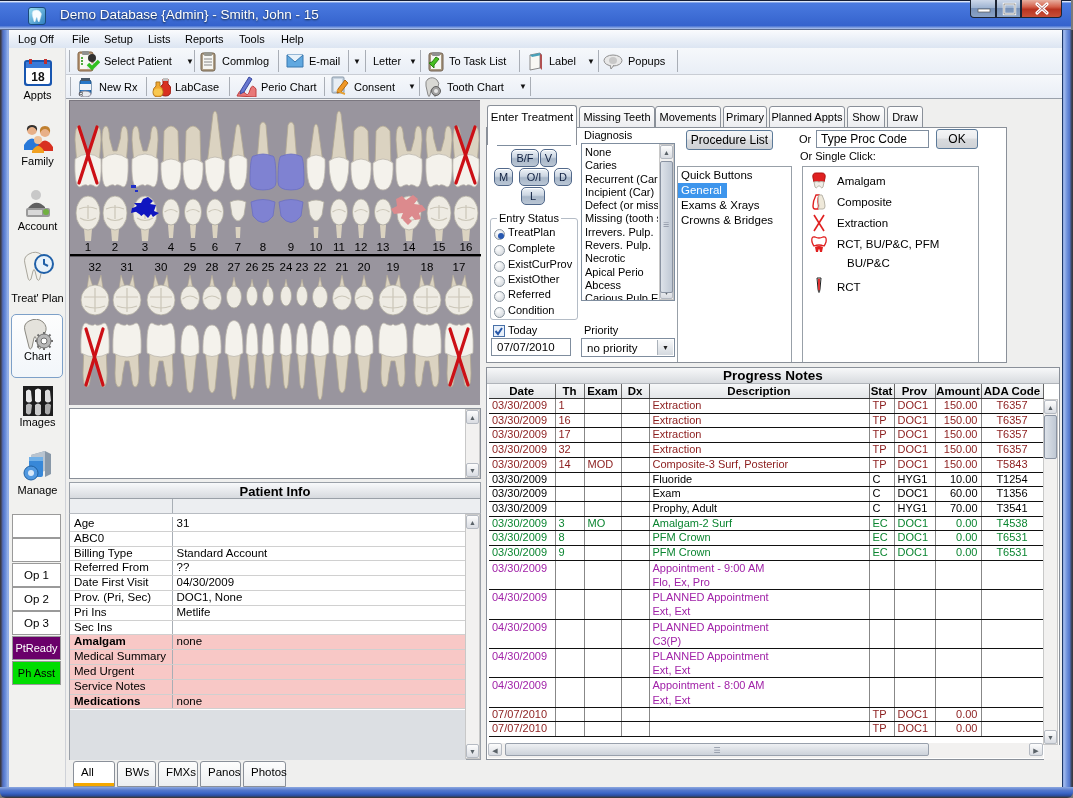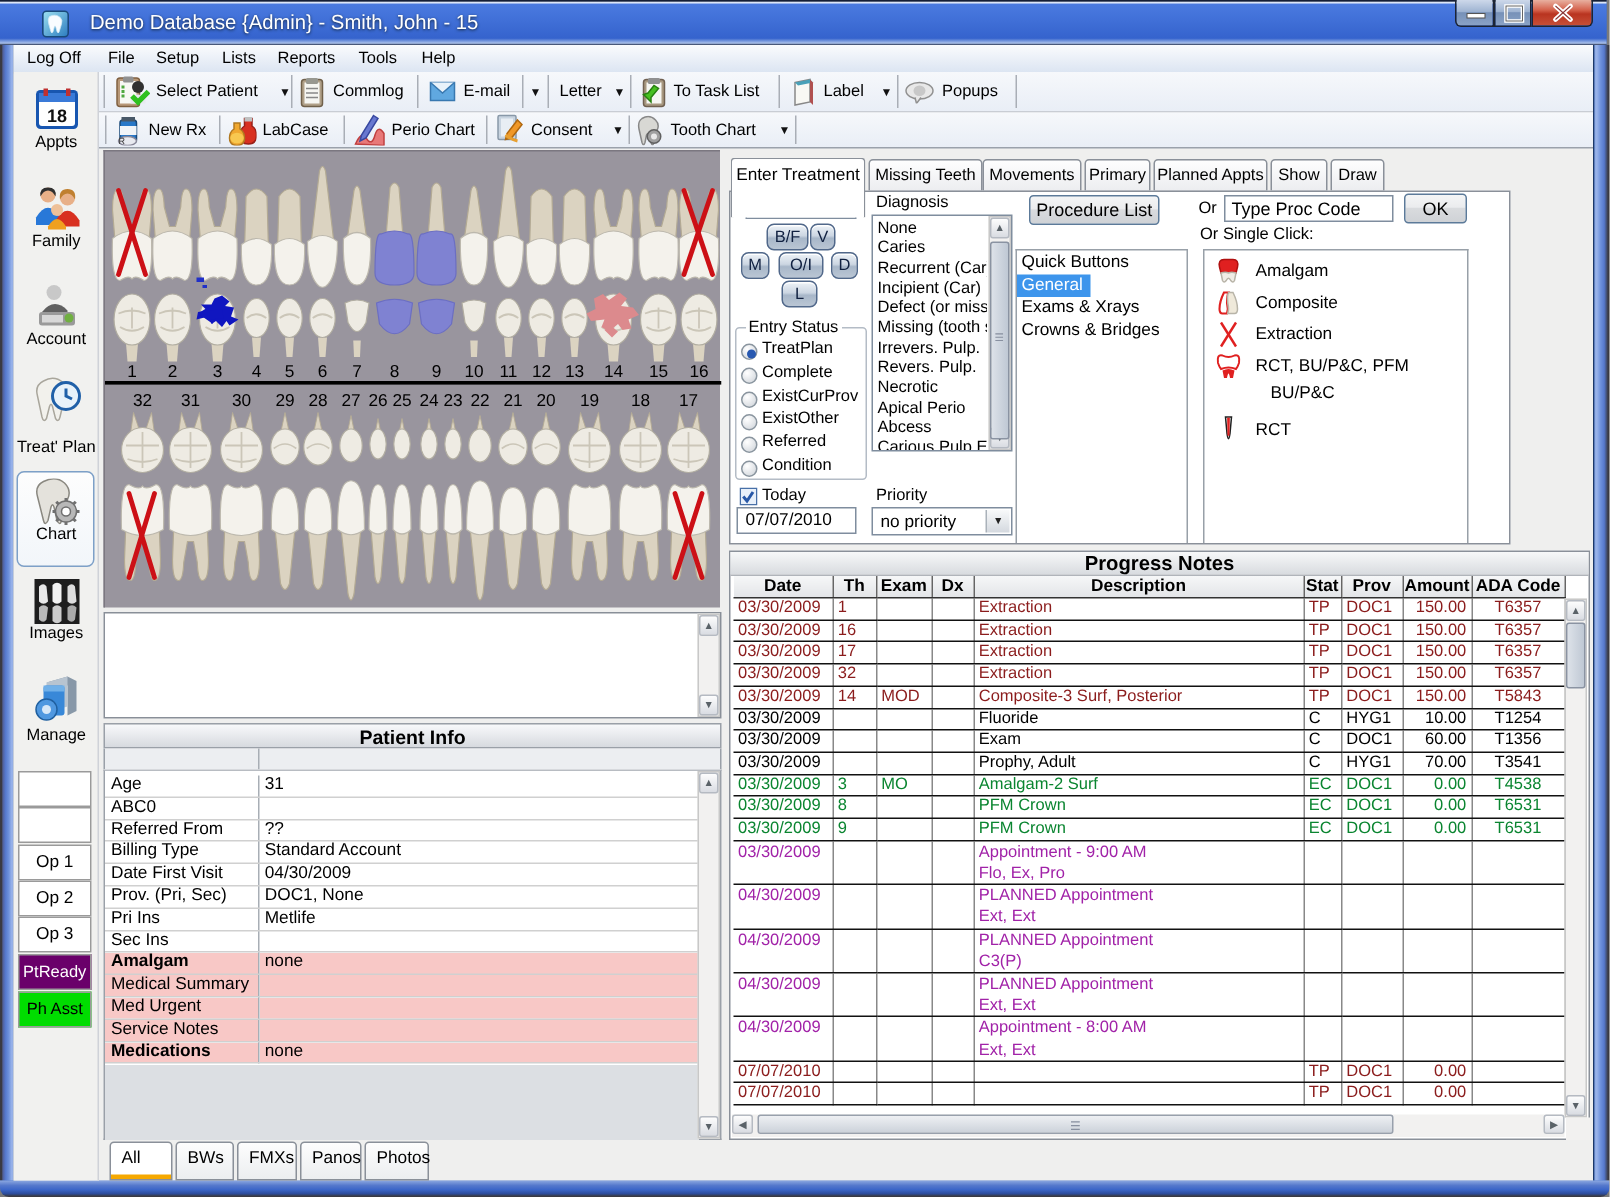--- a/index.html
+++ b/index.html
@@ -583,26 +583,26 @@
       <tbody>
           <tr>
             <td>Age</td>
             <td>31</td>
           </tr>
       <tr>
             <td>ABC0</td>
             <td></td>
           </tr>
       <tr>
+            <td>Billing Type</td>
+            <td>Standard Account</td>
+          </tr>
+      <tr>
             <td>Referred From</td>
             <td>??</td>
-          </tr>
-      <tr>
-            <td>Billing Type</td>
-            <td>Standard Account</td>
           </tr>
       <tr>
             <td>Date First Visit</td>
             <td>04/30/2009</td>
           </tr>
       <tr>
             <td>Prov. (Pri, Sec)</td>
             <td>DOC1, None</td>
           </tr>
       <tr>

